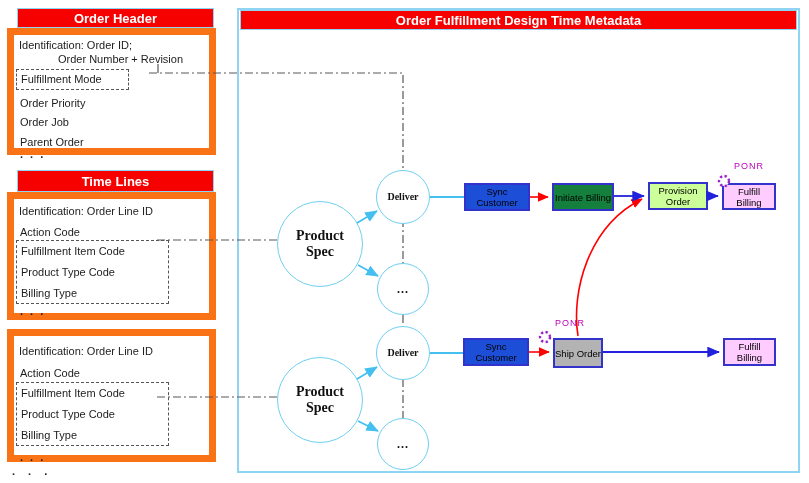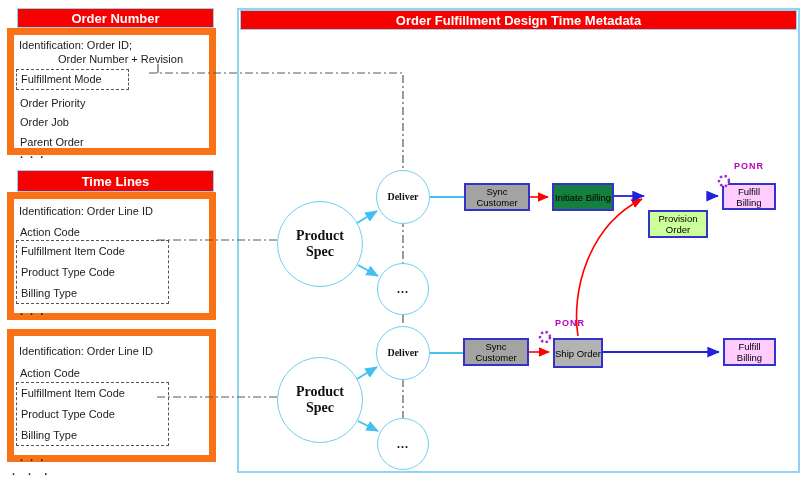--- a/index.html
+++ b/index.html
@@ -42,39 +42,39 @@
   }
   .circle span{display:block;width:62px;font-size:14px;line-height:16px;}
   .circle.small span{width:52px;font-size:10px;}
   .circle.dots span{font-size:12px;letter-spacing:1px;width:auto;}
   
   .step{
     position:absolute;border:2px solid #3333cc;box-sizing:border-box;z-index:2;
     display:flex;align-items:center;justify-content:center;text-align:center;
     font-size:9.5px;line-height:11px;color:#000000;
   }
-  .fill-sync{background:#a3a3a3;}
+  .fill-sync{background:#1d4ed8;}
   .fill-initiate{background:#15803d;}
-  .fill-provision{background:#ccff99;margin-top:28px;}
+  .fill-provision{background:#ccff99;}
   .fill-fulfill{background:#ffccff;}
   .fill-ship{background:#b3b3b3;}
   
   .ponr{
-    position:absolute;font-size:9px;font-weight:bold;color:#bb00bb;
+    position:absolute;font-size:9px;font-weight:normal;color:#bb00bb;
     letter-spacing:1px;z-index:4;white-space:nowrap;padding-left:27px;
   }
   svg.layer{position:absolute;left:0;top:0;z-index:1;pointer-events:none;}
   svg.layer.front{z-index:3;}
 </style>
 </head>
 <body>
 
 <div class="stage">
 
-  <div class="red-bar" style="left:17px;top:8px;width:197px;height:20px">Order Number</div>
+  <div class="red-bar" style="left:17px;top:8px;width:197px;height:20px">Order Header</div>
   <div class="lb-body" style="left:7px;top:28px;width:209px;height:127px">
     <div class="row" style="left:5px;top:4px">Identification: Order ID;</div>
     <div class="row" style="left:44px;top:18px">Order Number + Revision</div>
     <div class="dashrect" style="left:2px;top:34px;width:113px;height:21px">
       <div class="row" style="left:4px;top:3px">Fulfillment Mode</div>
     </div>
     <div class="row" style="left:6px;top:62px">Order Priority</div>
     <div class="row" style="left:6px;top:81px">Order Job</div>
     <div class="row" style="left:6px;top:101px">Parent Order</div>
     <div class="row dots-row" style="left:6px;top:113px">. . .</div>

